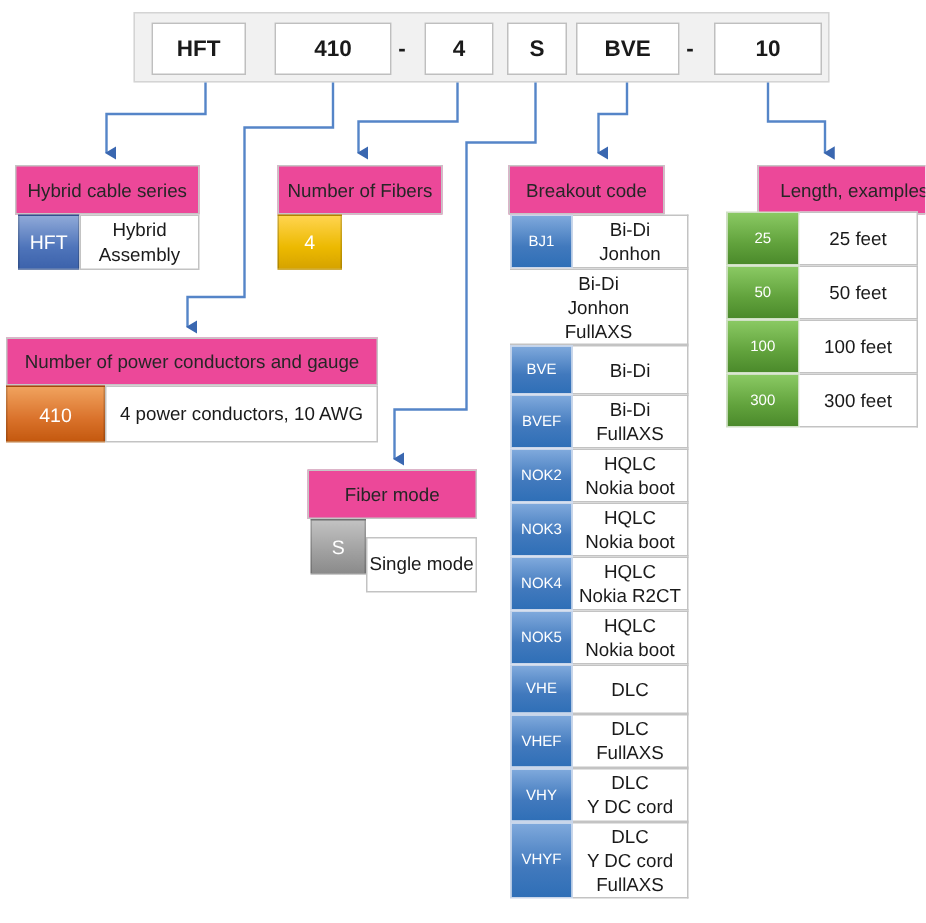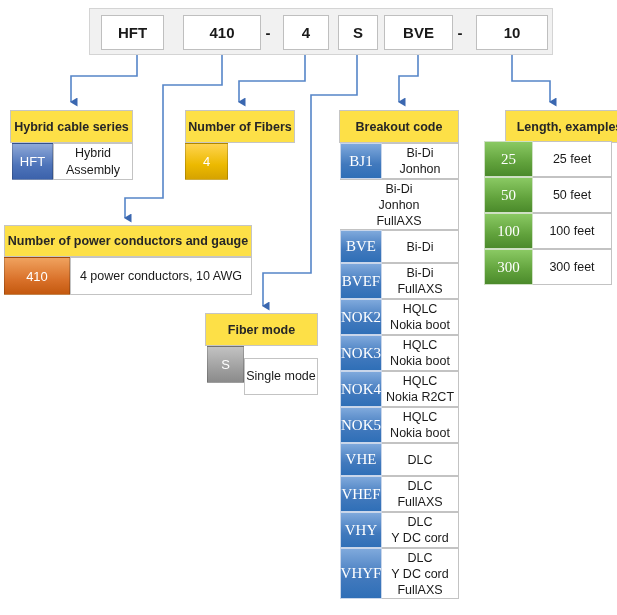--- a/index.html
+++ b/index.html
@@ -18,23 +18,23 @@
     display:flex;align-items:center;justify-content:center;
     font-size:15px;font-weight:bold;color:#1a1a1a;
   }
   .dash{
     position:absolute;top:6px;height:35px;width:14px;border:none;background:transparent;
     display:flex;align-items:center;justify-content:center;
     font-size:15px;font-weight:bold;color:#1a1a1a;
   }
   
   .hdr{
-    position:absolute;background:#fde047;border:1px solid #c5c5c5;box-sizing:border-box;
+    position:absolute;background:#ec4899;border:1px solid #c5c5c5;box-sizing:border-box;
     display:flex;align-items:center;justify-content:center;text-align:center;
-    font-size:12.5px;font-weight:bold;color:#262626;
+    font-size:12.5px;font-weight:normal;color:#262626;
   }
   
   .chip{
     position:absolute;box-sizing:border-box;display:flex;align-items:center;justify-content:center;
     font-size:13px;color:#ffffff;border:1px solid rgba(0,0,0,0.18);
   }
   .desc{
     position:absolute;box-sizing:border-box;background:#ffffff;border:1px solid #c3c3c3;
     display:flex;align-items:center;justify-content:center;text-align:center;
     font-size:12.5px;color:#1a1a1a;white-space:pre-line;line-height:1.3;
@@ -42,23 +42,22 @@
   .blue-sm{background:linear-gradient(180deg,#8fa9d8 0%,#4e74ba 60%,#3c62ab 100%);}
   .gold  {background:linear-gradient(180deg,#ffd44f 0%,#ecb900 60%,#d6a300 100%);}
   .orange{background:linear-gradient(180deg,#f0a25e 0%,#d9712a 60%,#c4590f 100%);}
   .gray  {background:linear-gradient(180deg,#c2c2c2 0%,#a0a0a0 60%,#8b8b8b 100%);}
   
   .col{position:absolute;}
   .row{display:flex;width:100%;}
   .row .code{
     width:42px;flex:0 0 42px;box-sizing:border-box;
     display:flex;align-items:center;justify-content:center;
-    font-size:15px;color:#ffffff;border:1px solid #c9d6ea;
+    font-size:10px;color:#ffffff;border:1px solid #c9d6ea;
     background:linear-gradient(180deg,#7fa9dc 0%,#4179bd 60%,#2f6fb7 100%);
-    font-family:Liberation Serif, serif;
   }
   .row .cdesc{
     flex:1;box-sizing:border-box;background:#ffffff;border:1px solid #c3c3c3;border-left:none;
     display:flex;align-items:center;justify-content:center;text-align:center;
     font-size:12.5px;color:#1a1a1a;white-space:pre-line;line-height:1.28;
   }
   .len .code{
     width:49px;flex:0 0 49px;
     background:linear-gradient(180deg,#8ac963 0%,#61a23c 60%,#4b8a2b 100%);
     border:1px solid #cfe0c4;
@@ -92,21 +91,21 @@
   <div class="chip gold" style="left:185px;top:143px;width:43px;height:37px">4</div>
 
   <div class="hdr" style="left:4px;top:225px;width:248px;height:32px">Number of power conductors and gauge</div>
   <div class="chip orange" style="left:4px;top:257px;width:66px;height:38px">410</div>
   <div class="desc" style="left:70px;top:257px;width:182px;height:38px">4 power conductors, 10 AWG</div>
 
   <div class="hdr" style="left:205px;top:313px;width:113px;height:33px">Fiber mode</div>
   <div class="chip gray" style="left:207px;top:346px;width:37px;height:37px">S</div>
   <div class="desc" style="left:244px;top:358px;width:74px;height:37px">Single mode</div>
 
-  <div class="hdr" style="left:339px;top:110px;width:120px;height:33px">Breakout code</div>
+  <div class="hdr" style="left:339px;top:110px;width:104px;height:33px">Breakout code</div>
   <div class="col" style="left:340px;top:143px;width:119px">
     <div class="row r2">
         <div class="code">BJ1</div>
         <div class="cdesc">Bi-Di
 Jonhon</div>
       </div>
     <div class="row r3">
         <div class="cdesc">Bi-Di
 Jonhon
 FullAXS</div>

